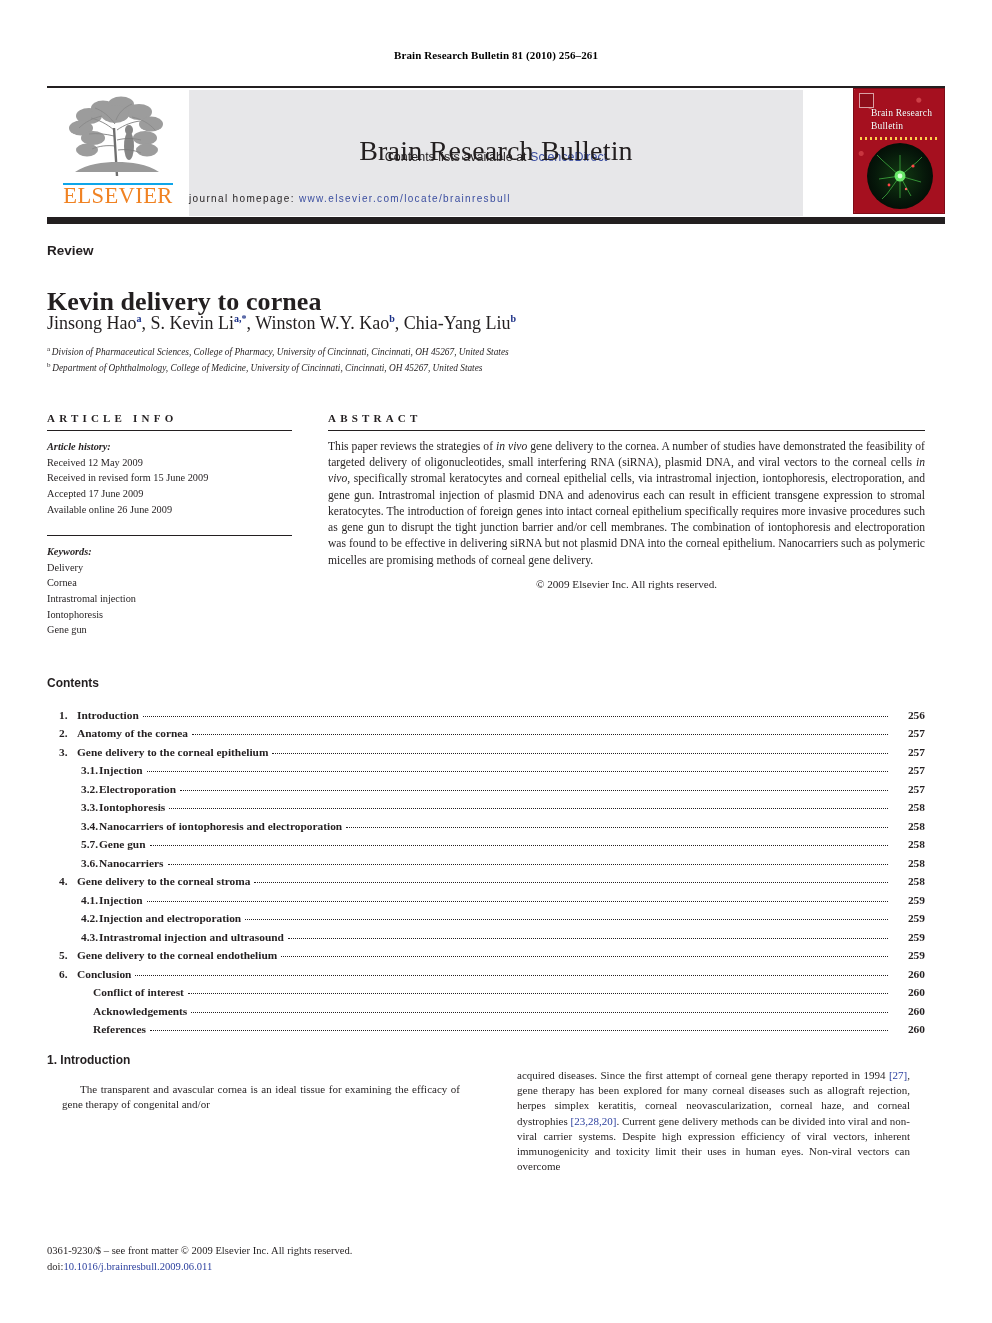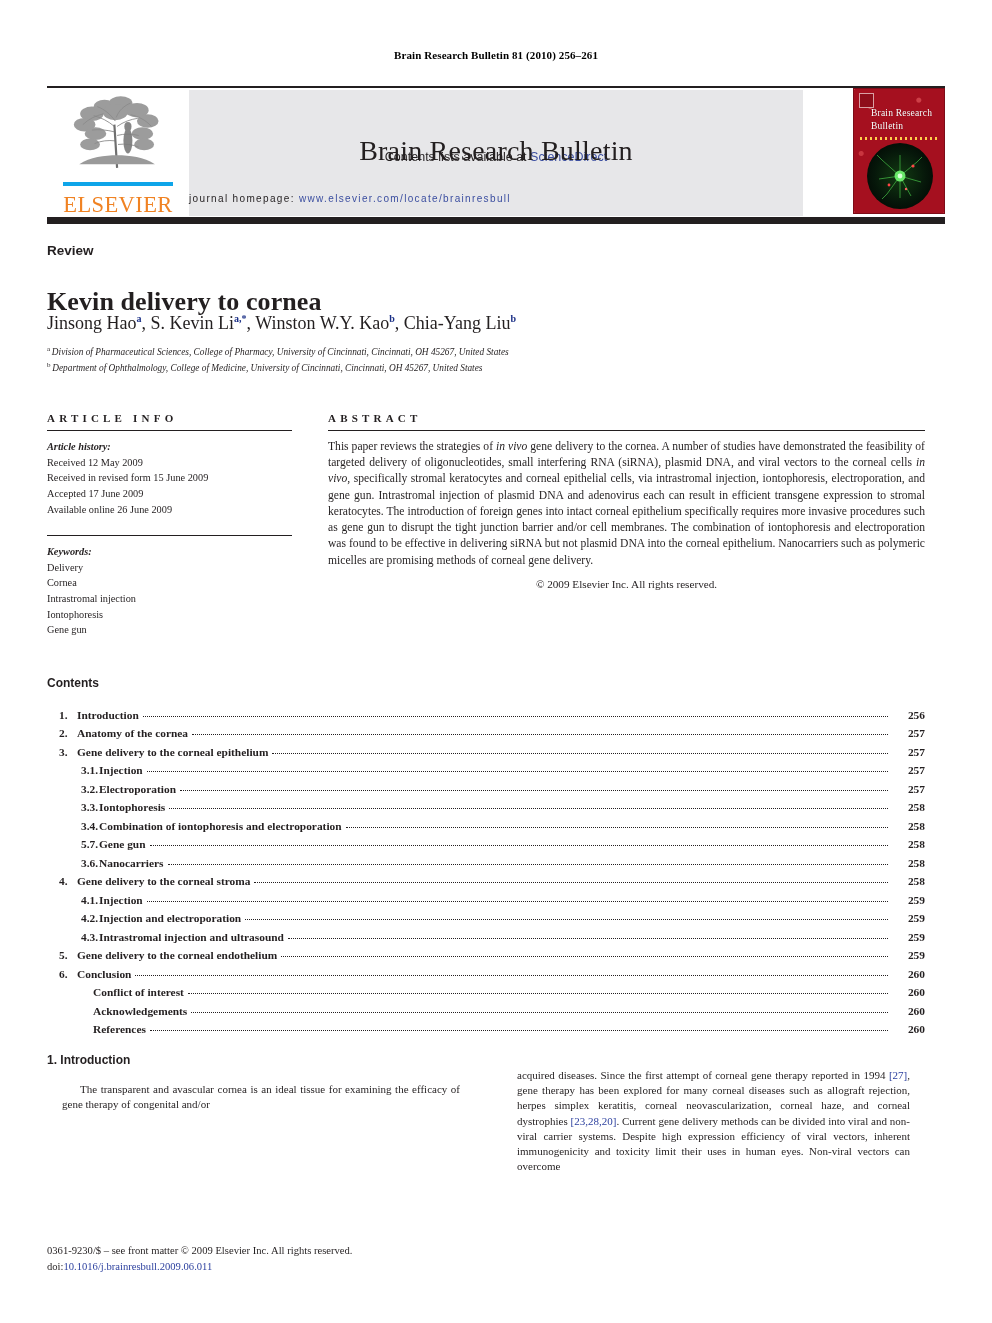--- a/index.html
+++ b/index.html
@@ -70,23 +70,23 @@
     align-items: center;
     justify-content: flex-start;
   }
   .tree-svg { display:block; margin-top: 4px; }
   .elsevier-word {
     font-family: "Liberation Serif", serif;
     color: #f08222;
     font-size: 22.5px;
     letter-spacing: 0.4px;
     line-height: 1;
-    margin-top: 10px;
-    border-top: 4px solid #0ea5e9;
-    padding-top: 8px;
+    margin-top: 3px;
+    border-top: 2px solid #0ea5e9;
+    padding-top: 0;
     white-space: nowrap;
   }
 
   
   .grey-panel {
     position: absolute;
     left: 142px;
     top: 4px;
     width: 614px;
     height: 126px;
@@ -601,21 +601,21 @@
         <span class="toc-page">257</span>
       </div>
       <div class="toc-row">
         <span class="toc-num sub">3.3.</span>
         <span class="toc-label">Iontophoresis</span>
         <span class="toc-dots"></span>
         <span class="toc-page">258</span>
       </div>
       <div class="toc-row">
         <span class="toc-num sub">3.4.</span>
-        <span class="toc-label">Combination of iontophoresis and electroporation</span>
+        <span class="toc-label">Nanocarriers of iontophoresis and electroporation</span>
         <span class="toc-dots"></span>
         <span class="toc-page">258</span>
       </div>
       <div class="toc-row">
         <span class="toc-num sub">5.7.</span>
         <span class="toc-label">Gene gun</span>
         <span class="toc-dots"></span>
         <span class="toc-page">258</span>
       </div>
       <div class="toc-row">

